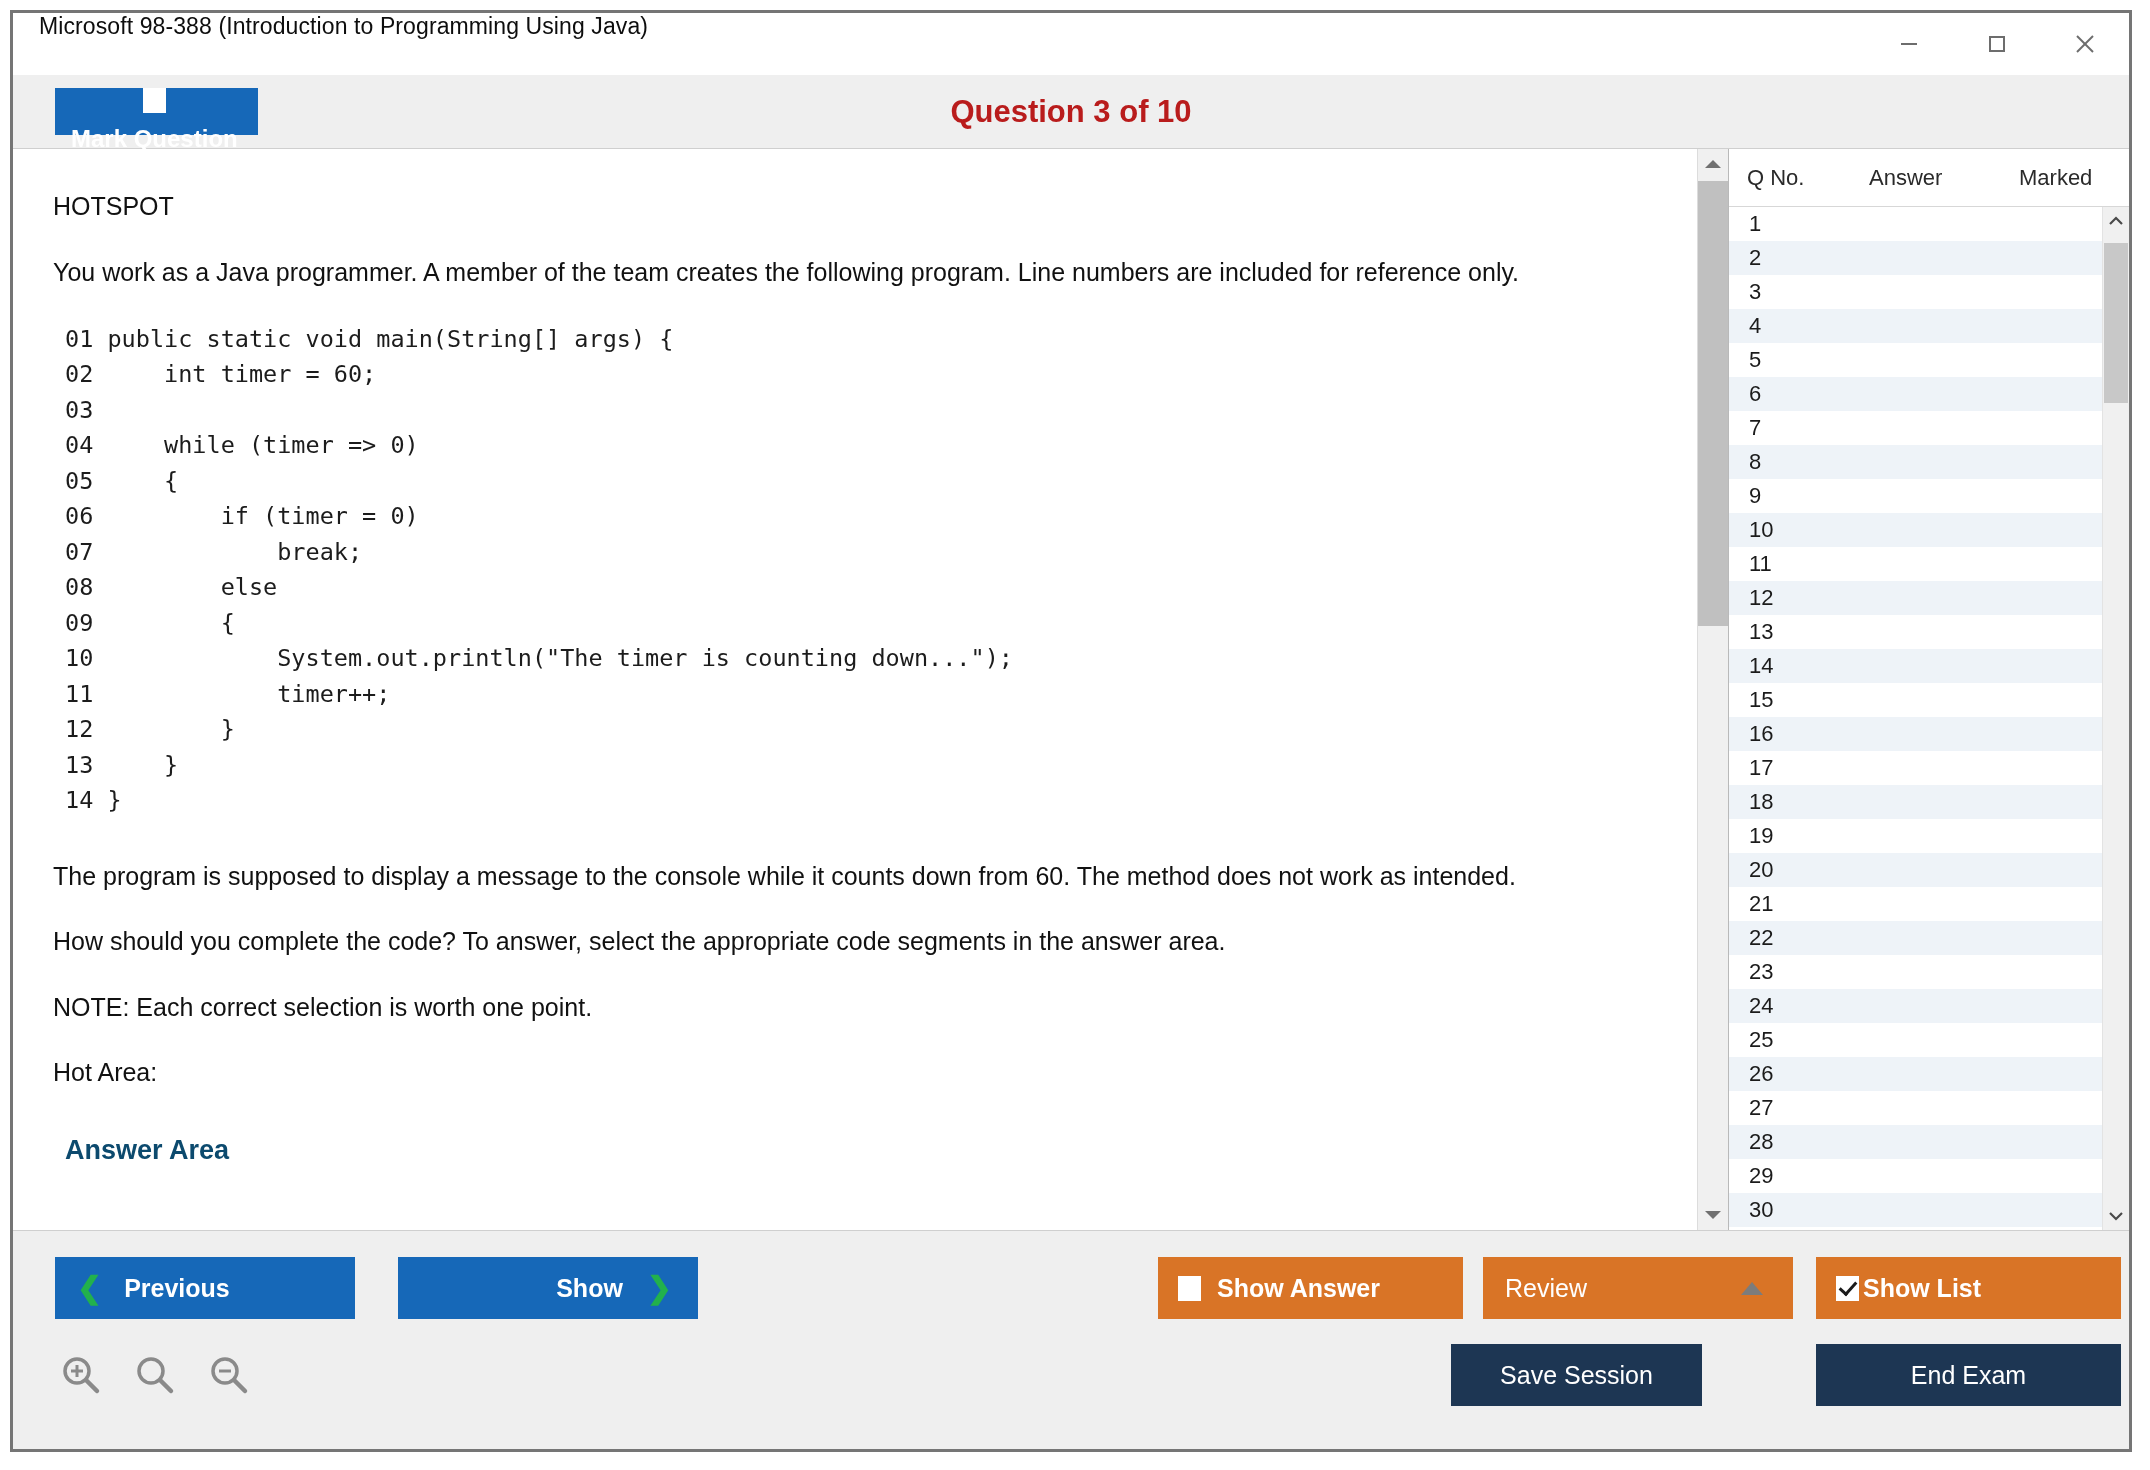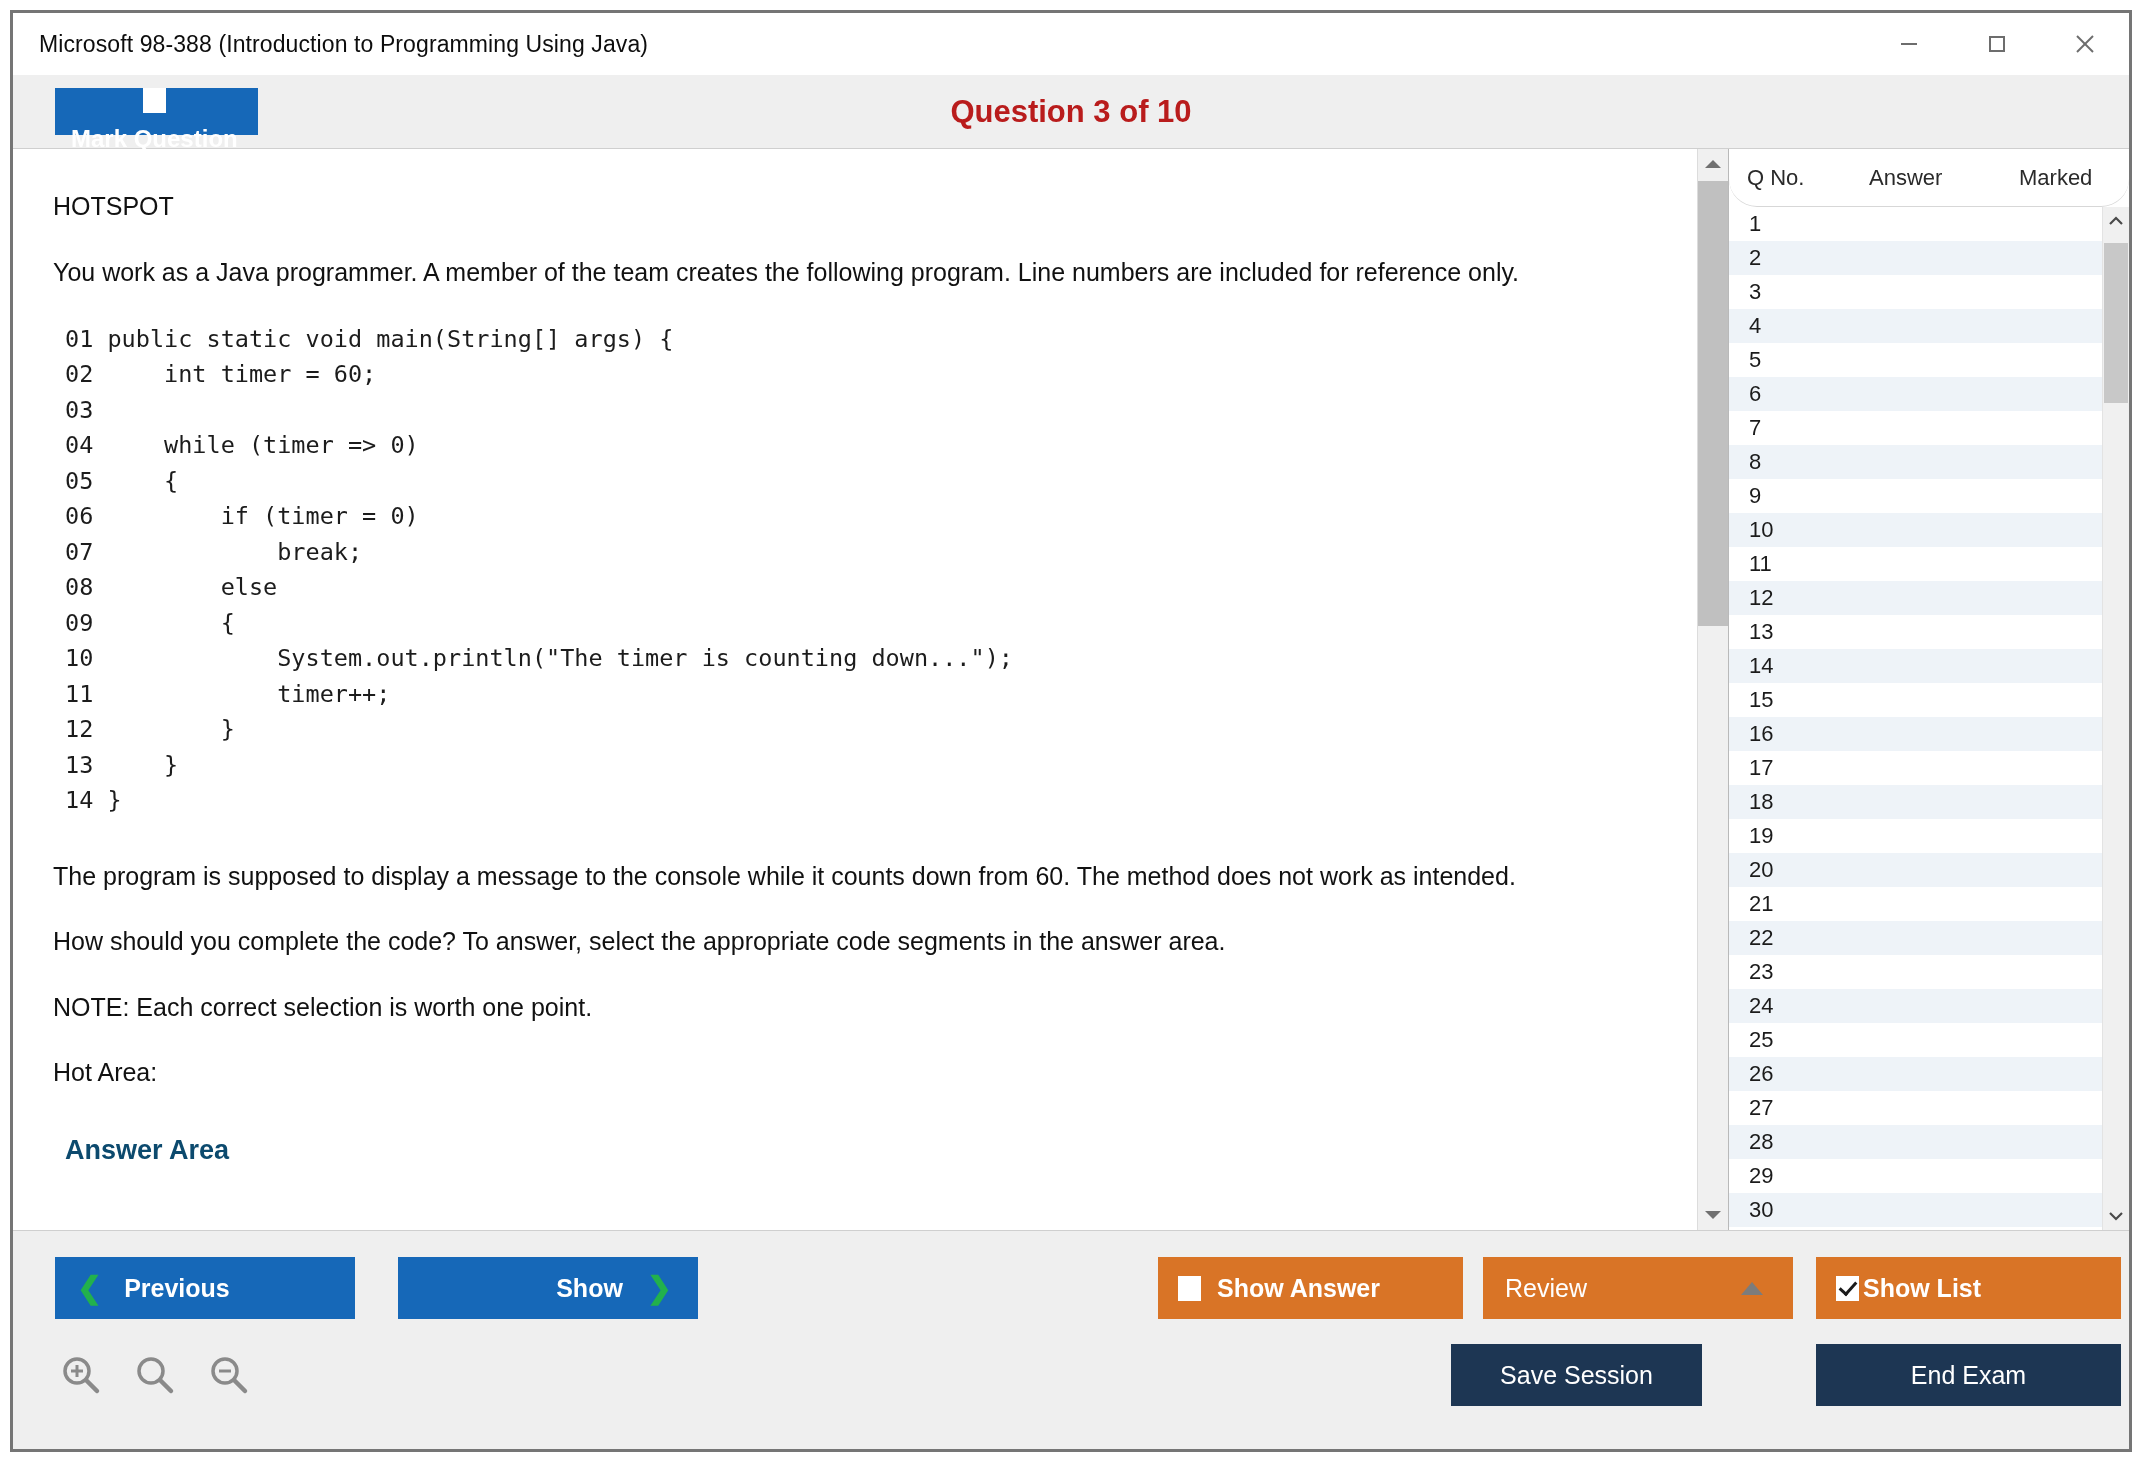--- a/index.html
+++ b/index.html
@@ -23,21 +23,21 @@
     box-sizing: border-box;
     display: flex;
     flex-direction: column;
   }
 
   
   .titlebar {
     height: 62px;
     background: #ffffff;
     display: flex;
-    align-items: center;
+    align-items: flex-start;
     flex: 0 0 auto;
     position: relative;
   }
   .titlebar-text {
     font-size: 23px;
     color: #0d0d0d;
     padding-left: 26px;
     letter-spacing: 0.1px;
     white-space: nowrap;
   }
@@ -197,21 +197,20 @@
   .sidebar-head {
     display: flex;
     height: 58px;
     align-items: center;
     font-size: 22px;
     color: #2a2a2a;
     border-bottom: 1px solid #d7d7d7;
     flex: 0 0 auto;
     background: #ffffff;
     box-sizing: border-box;
-    border-radius: 28px;
   }
   .col-qno   { width: 140px; padding-left: 18px; box-sizing: border-box; }
   .col-ans   { width: 150px; box-sizing: border-box; }
   .col-mark  { width: 110px; box-sizing: border-box; }
 
   .sidebar-list-wrap {
     flex: 1 1 auto;
     display: flex;
     min-height: 0;
     overflow: hidden;

